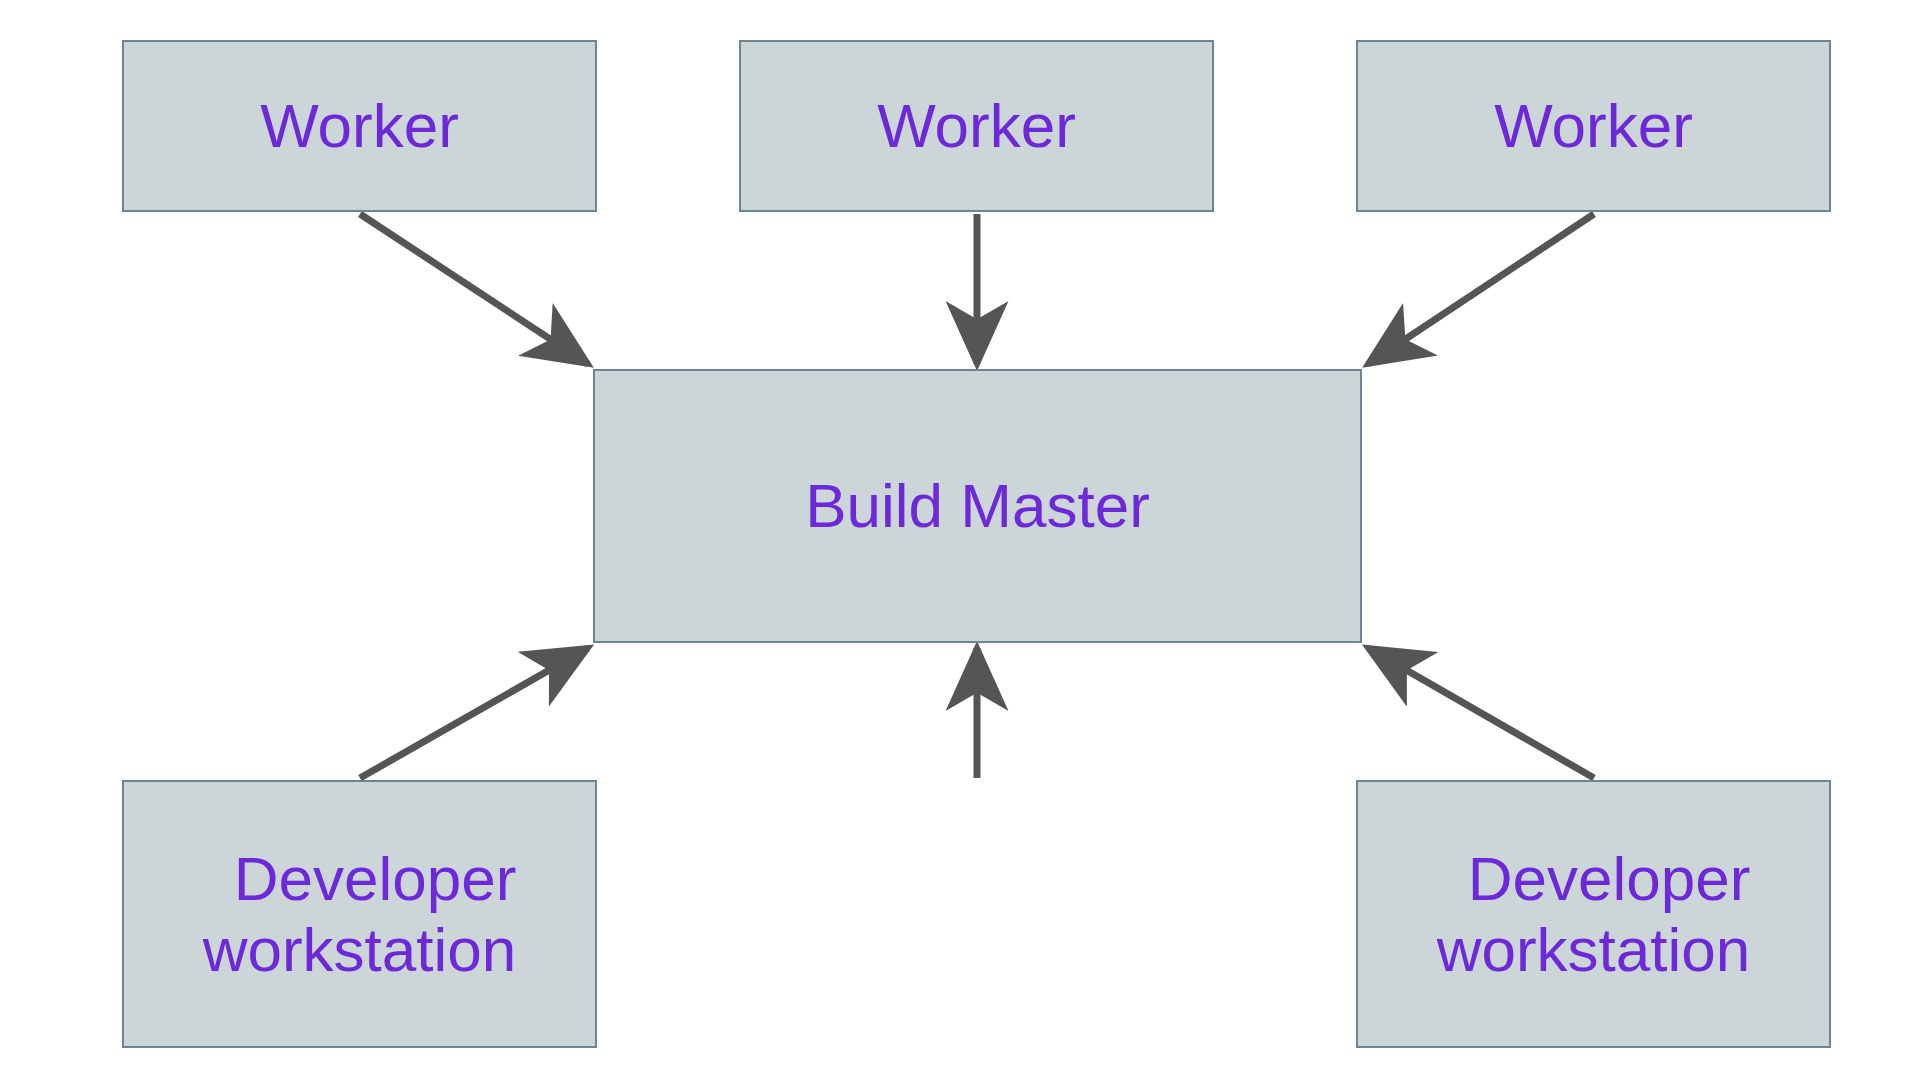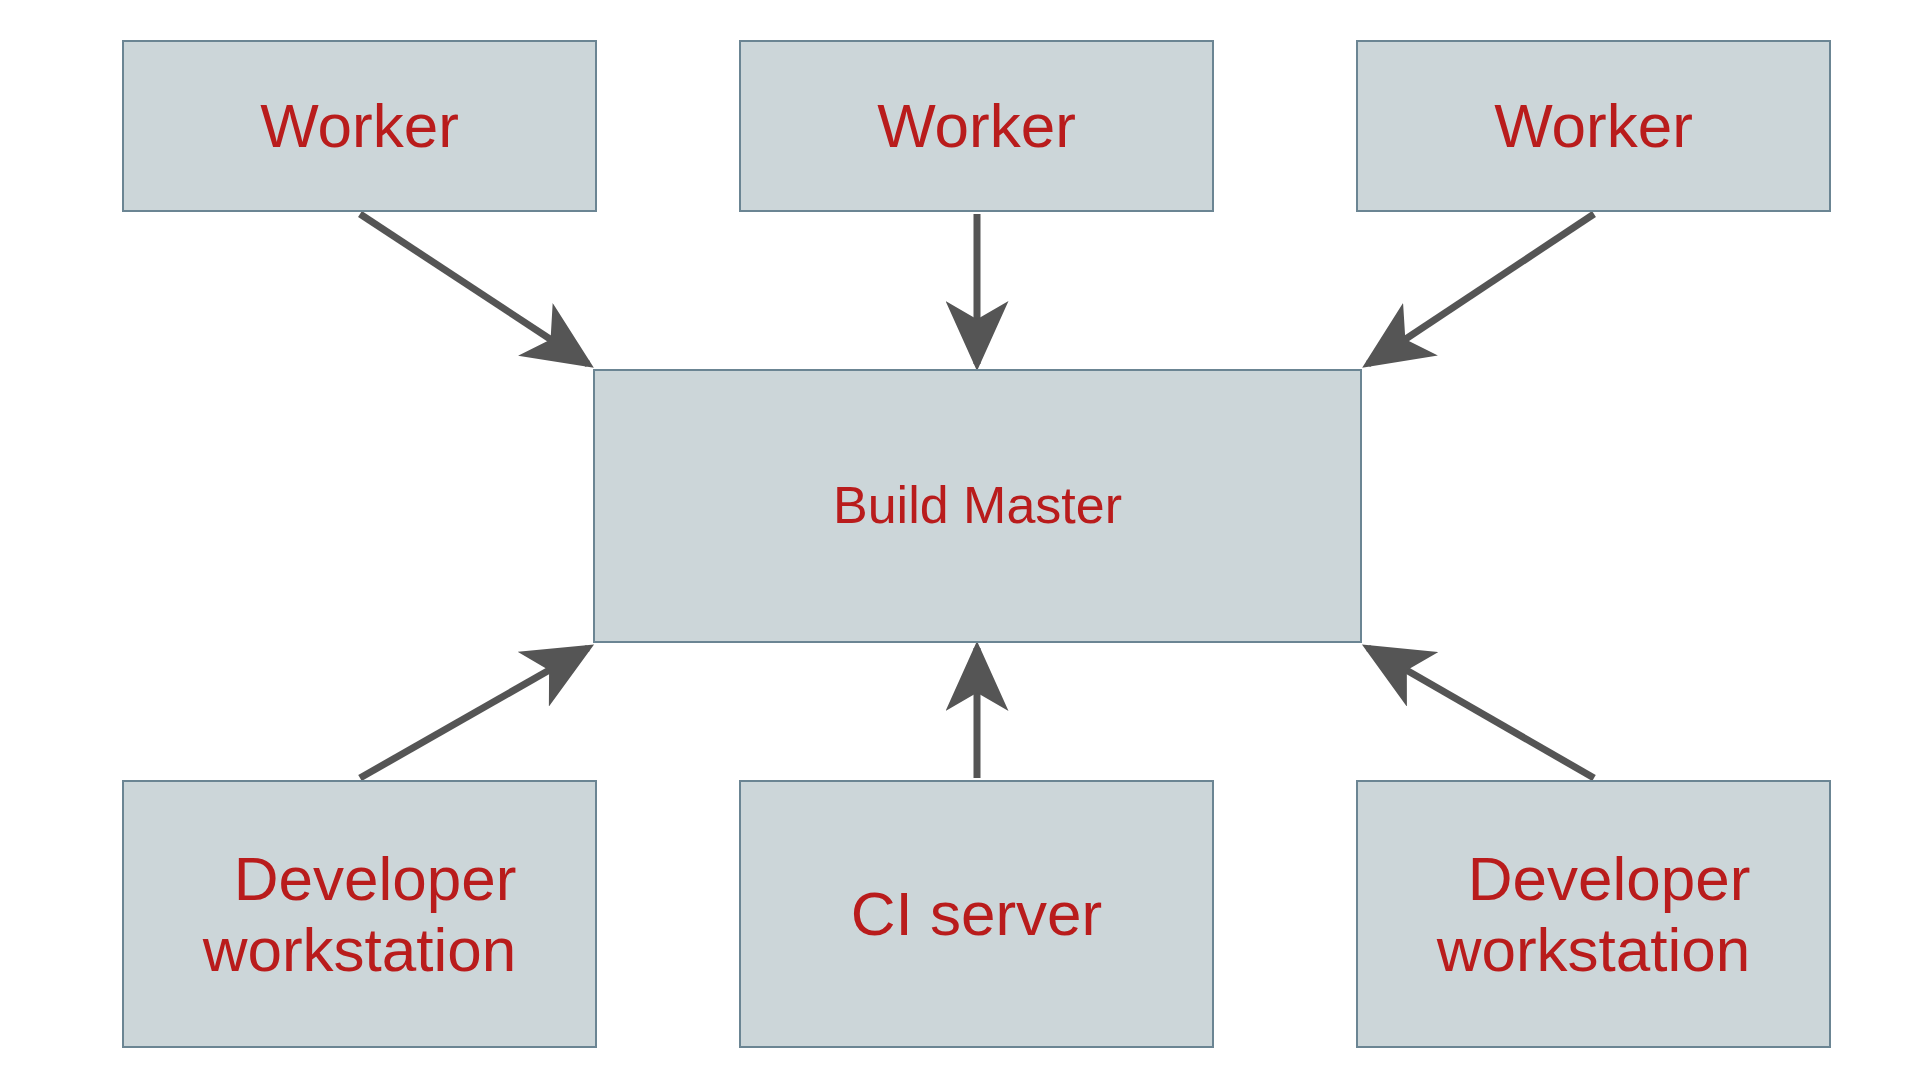--- a/index.html
+++ b/index.html
@@ -28,32 +28,32 @@
   }
   .node {
     position: absolute;
     box-sizing: border-box;
     background: #ccd6d9;
     border: 2px solid #6b8593;
     display: flex;
     align-items: center;
     justify-content: center;
     text-align: center;
-    color: #b91c1c;
+    color: #6d28d9;
     line-height: 1.15;
     white-space: pre-line;
     z-index: 2;
   }
   .node-label {
     display: block;
     padding: 0 10px;
     font-weight: 400;
   }
   .node-worker { font-size: 62px; }
-  .node-master { font-size: 52px; }
+  .node-master { font-size: 62px; }
   .node-ci     { font-size: 62px; }
   .node-dev    { font-size: 62px; text-align: right; }
 </style>
 </head>
 <body>
 
 <div id="canvas">
 
   <svg id="edges" viewBox="0 0 1910 1090" width="1910" height="1090" xmlns="http://www.w3.org/2000/svg">
     <defs>
@@ -89,22 +89,19 @@
 
   <div class="node node-master" style="left:593px; top:369px; width:769px; height:274px;">
     <span class="node-label">Build Master</span>
   </div>
 
   <div class="node node-dev" style="left:122px; top:780px; width:475px; height:268px;">
     <span class="node-label">Developer
 workstation</span>
   </div>
 
-  <div class="node node-ci" style="left:739px; top:780px; width:475px; height:268px;">
-    <span class="node-label">CI server</span>
-  </div>
 
   <div class="node node-dev" style="left:1356px; top:780px; width:475px; height:268px;">
     <span class="node-label">Developer
 workstation</span>
   </div>
 
 </div>
 
 </body></html>

